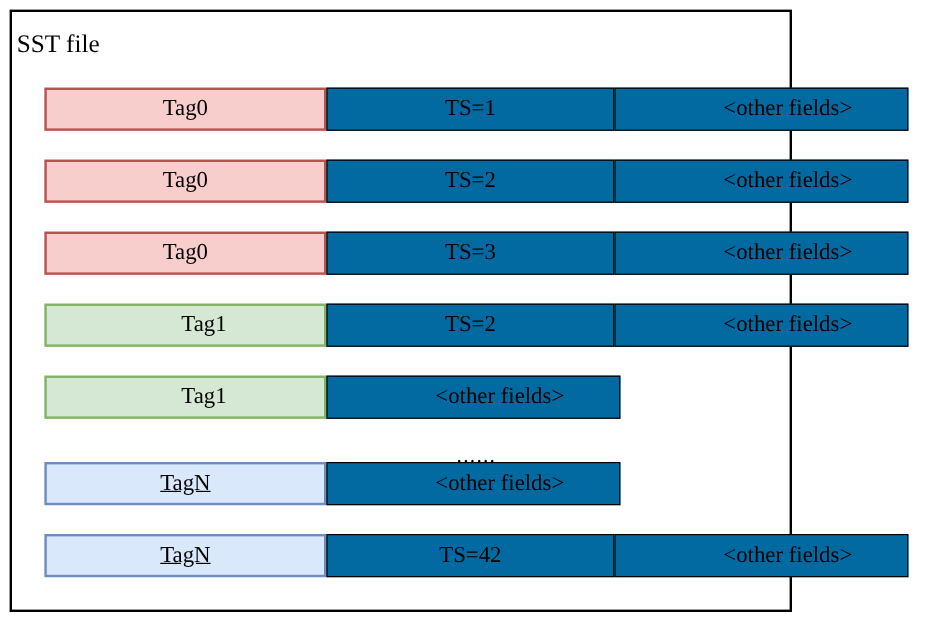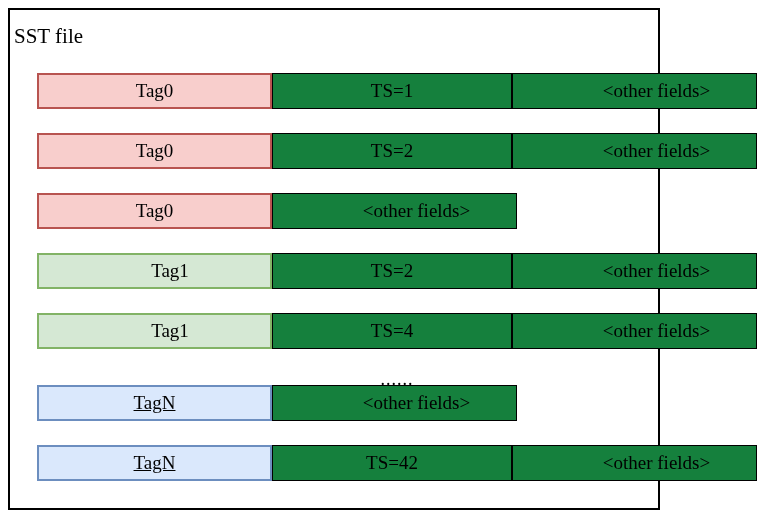--- a/index.html
+++ b/index.html
@@ -34,21 +34,21 @@
     display: flex;
     height: 36px;
     margin-bottom: 24px;
   }
   .cell {
     display: flex;
     align-items: center;
     justify-content: center;
     box-sizing: border-box;
     font-size: 19px;
-    background: #15803d;
+    background: #0369a1;
     white-space: nowrap;
   }
   .tag-cell   { width: 235px; border: 2px solid #000; }
   .tag-red    { background: var(--red-fill);   border-color: var(--red-border); }
   .tag-green  { background: var(--green-fill); border-color: var(--green-border); padding-left: 31px; }
   .tag-blue   { background: var(--blue-fill);  border-color: var(--blue-border); text-decoration: underline; }
   .ts-cell    { width: 240px; border: 1.5px solid var(--cell-border); }
   .other-cell { width: 245px; border: 1.5px solid var(--cell-border); padding-left: 44px; }
   .ellipsis-row {
     height: 12px;
@@ -71,30 +71,30 @@
         <div class="cell ts-cell">TS=1</div>
         <div class="cell other-cell">&lt;other fields&gt;</div>
       </div>
       <div class="record-row">
         <div class="cell tag-cell tag-red">Tag0</div>
         <div class="cell ts-cell">TS=2</div>
         <div class="cell other-cell">&lt;other fields&gt;</div>
       </div>
       <div class="record-row">
         <div class="cell tag-cell tag-red">Tag0</div>
+        <div class="cell ts-cell">TS=3</div>
         <div class="cell other-cell">&lt;other fields&gt;</div>
       </div>
       <div class="record-row">
         <div class="cell tag-cell tag-green">Tag1</div>
         <div class="cell ts-cell">TS=2</div>
         <div class="cell other-cell">&lt;other fields&gt;</div>
       </div>
       <div class="record-row">
         <div class="cell tag-cell tag-green">Tag1</div>
-        <div class="cell ts-cell">TS=4</div>
         <div class="cell other-cell">&lt;other fields&gt;</div>
       </div>
       <div class="ellipsis-row">......</div>
       <div class="record-row">
         <div class="cell tag-cell tag-blue">TagN</div>
         <div class="cell other-cell">&lt;other fields&gt;</div>
       </div>
       <div class="record-row">
         <div class="cell tag-cell tag-blue">TagN</div>
         <div class="cell ts-cell">TS=42</div>

